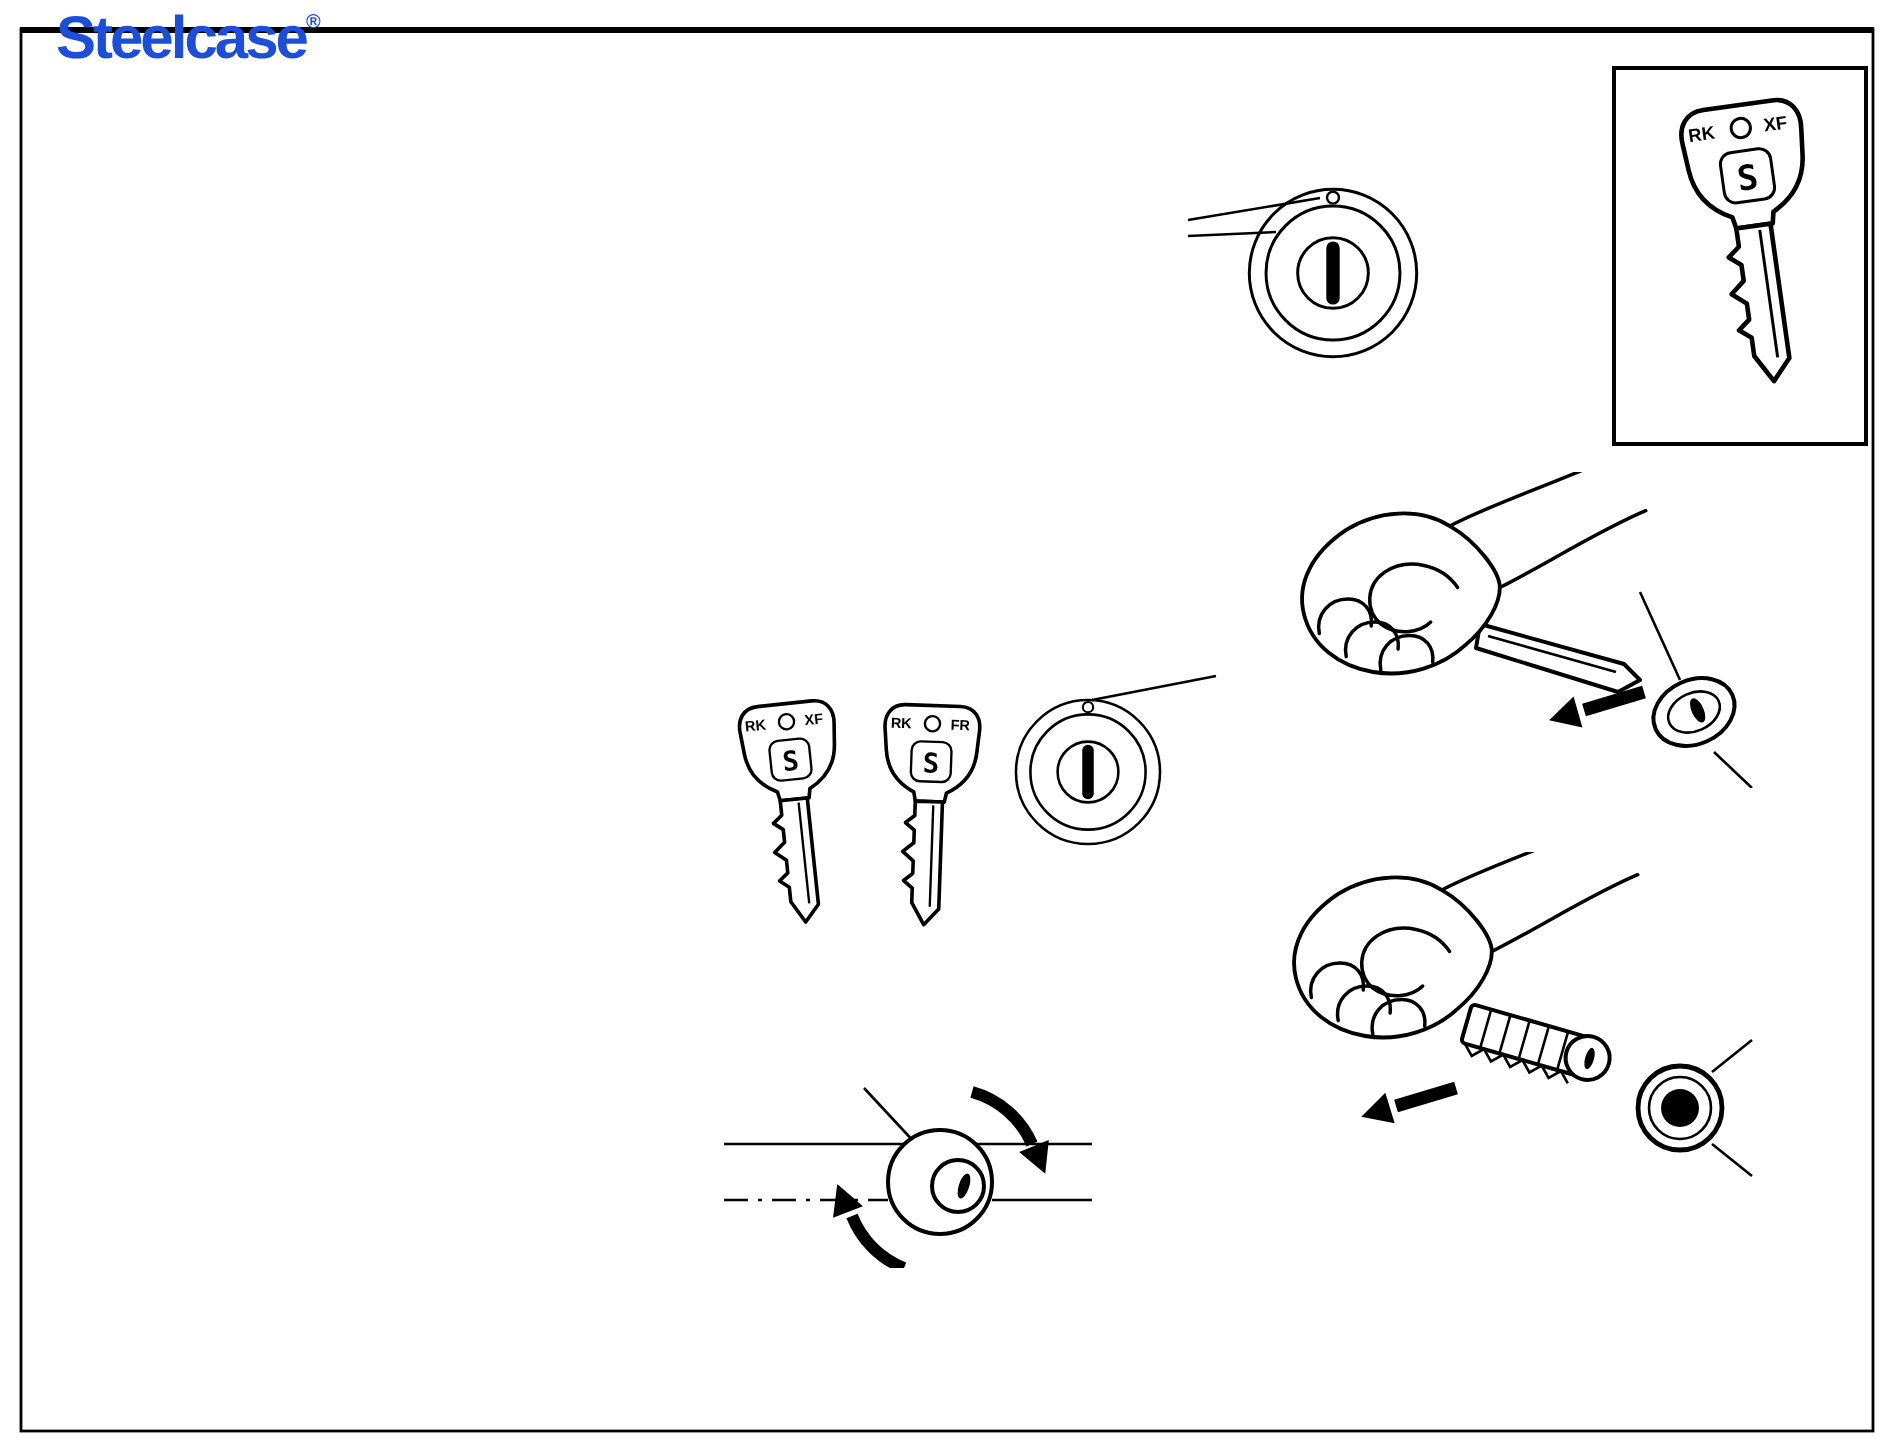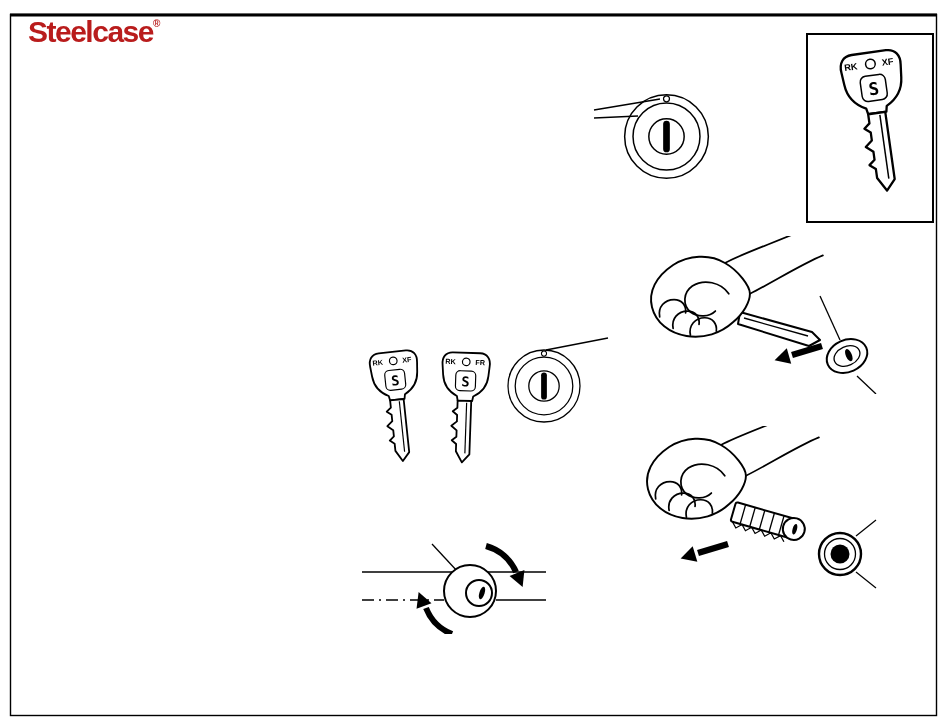--- a/index.html
+++ b/index.html
@@ -5,21 +5,21 @@
   * { margin:0; padding:0; box-sizing:border-box; }
   html,body { width:950px; height:725px; background:#fff; font-family:"Liberation Sans",sans-serif; }
   .page { position:relative; width:950px; height:725px; background:#fff; overflow:hidden; color:#000; }
   .abs { position:absolute; }
   .shape { fill:#fff; stroke:#000; stroke-width:2; stroke-linejoin:round; }
   .ln   { fill:none; stroke:#000; stroke-width:1.8; stroke-linecap:round; }
   .thin { fill:none; stroke:#000; stroke-width:1.3; }
   .blk  { fill:#000; stroke:none; }
   text.stamp { font-family:"Liberation Sans",sans-serif; font-weight:700; font-size:8px; fill:#000; }
   text.smark { font-family:"DejaVu Sans Mono",monospace; font-weight:700; font-size:15px; fill:#000; text-anchor:middle; }
-  .logo { position:absolute; left:28px; top:15px; font-weight:bold; font-size:30px; letter-spacing:-1.5px; color:#b91c1c; white-space:nowrap; }
+  .logo { position:absolute; left:28px; top:3px; font-weight:bold; font-size:30px; letter-spacing:-1.5px; color:#1d4ed8; white-space:nowrap; }
   .logo sup { font-size:10px; vertical-align:15px; letter-spacing:0; }
   .keybox { position:absolute; left:806px; top:33px; width:128px; height:190px; border:2px solid #000; background:#fff; }
 </style>
 </head>
 <body>
 
 <div class="page">
 
   <svg width="0" height="0" style="position:absolute" aria-hidden="true">
     <defs>

